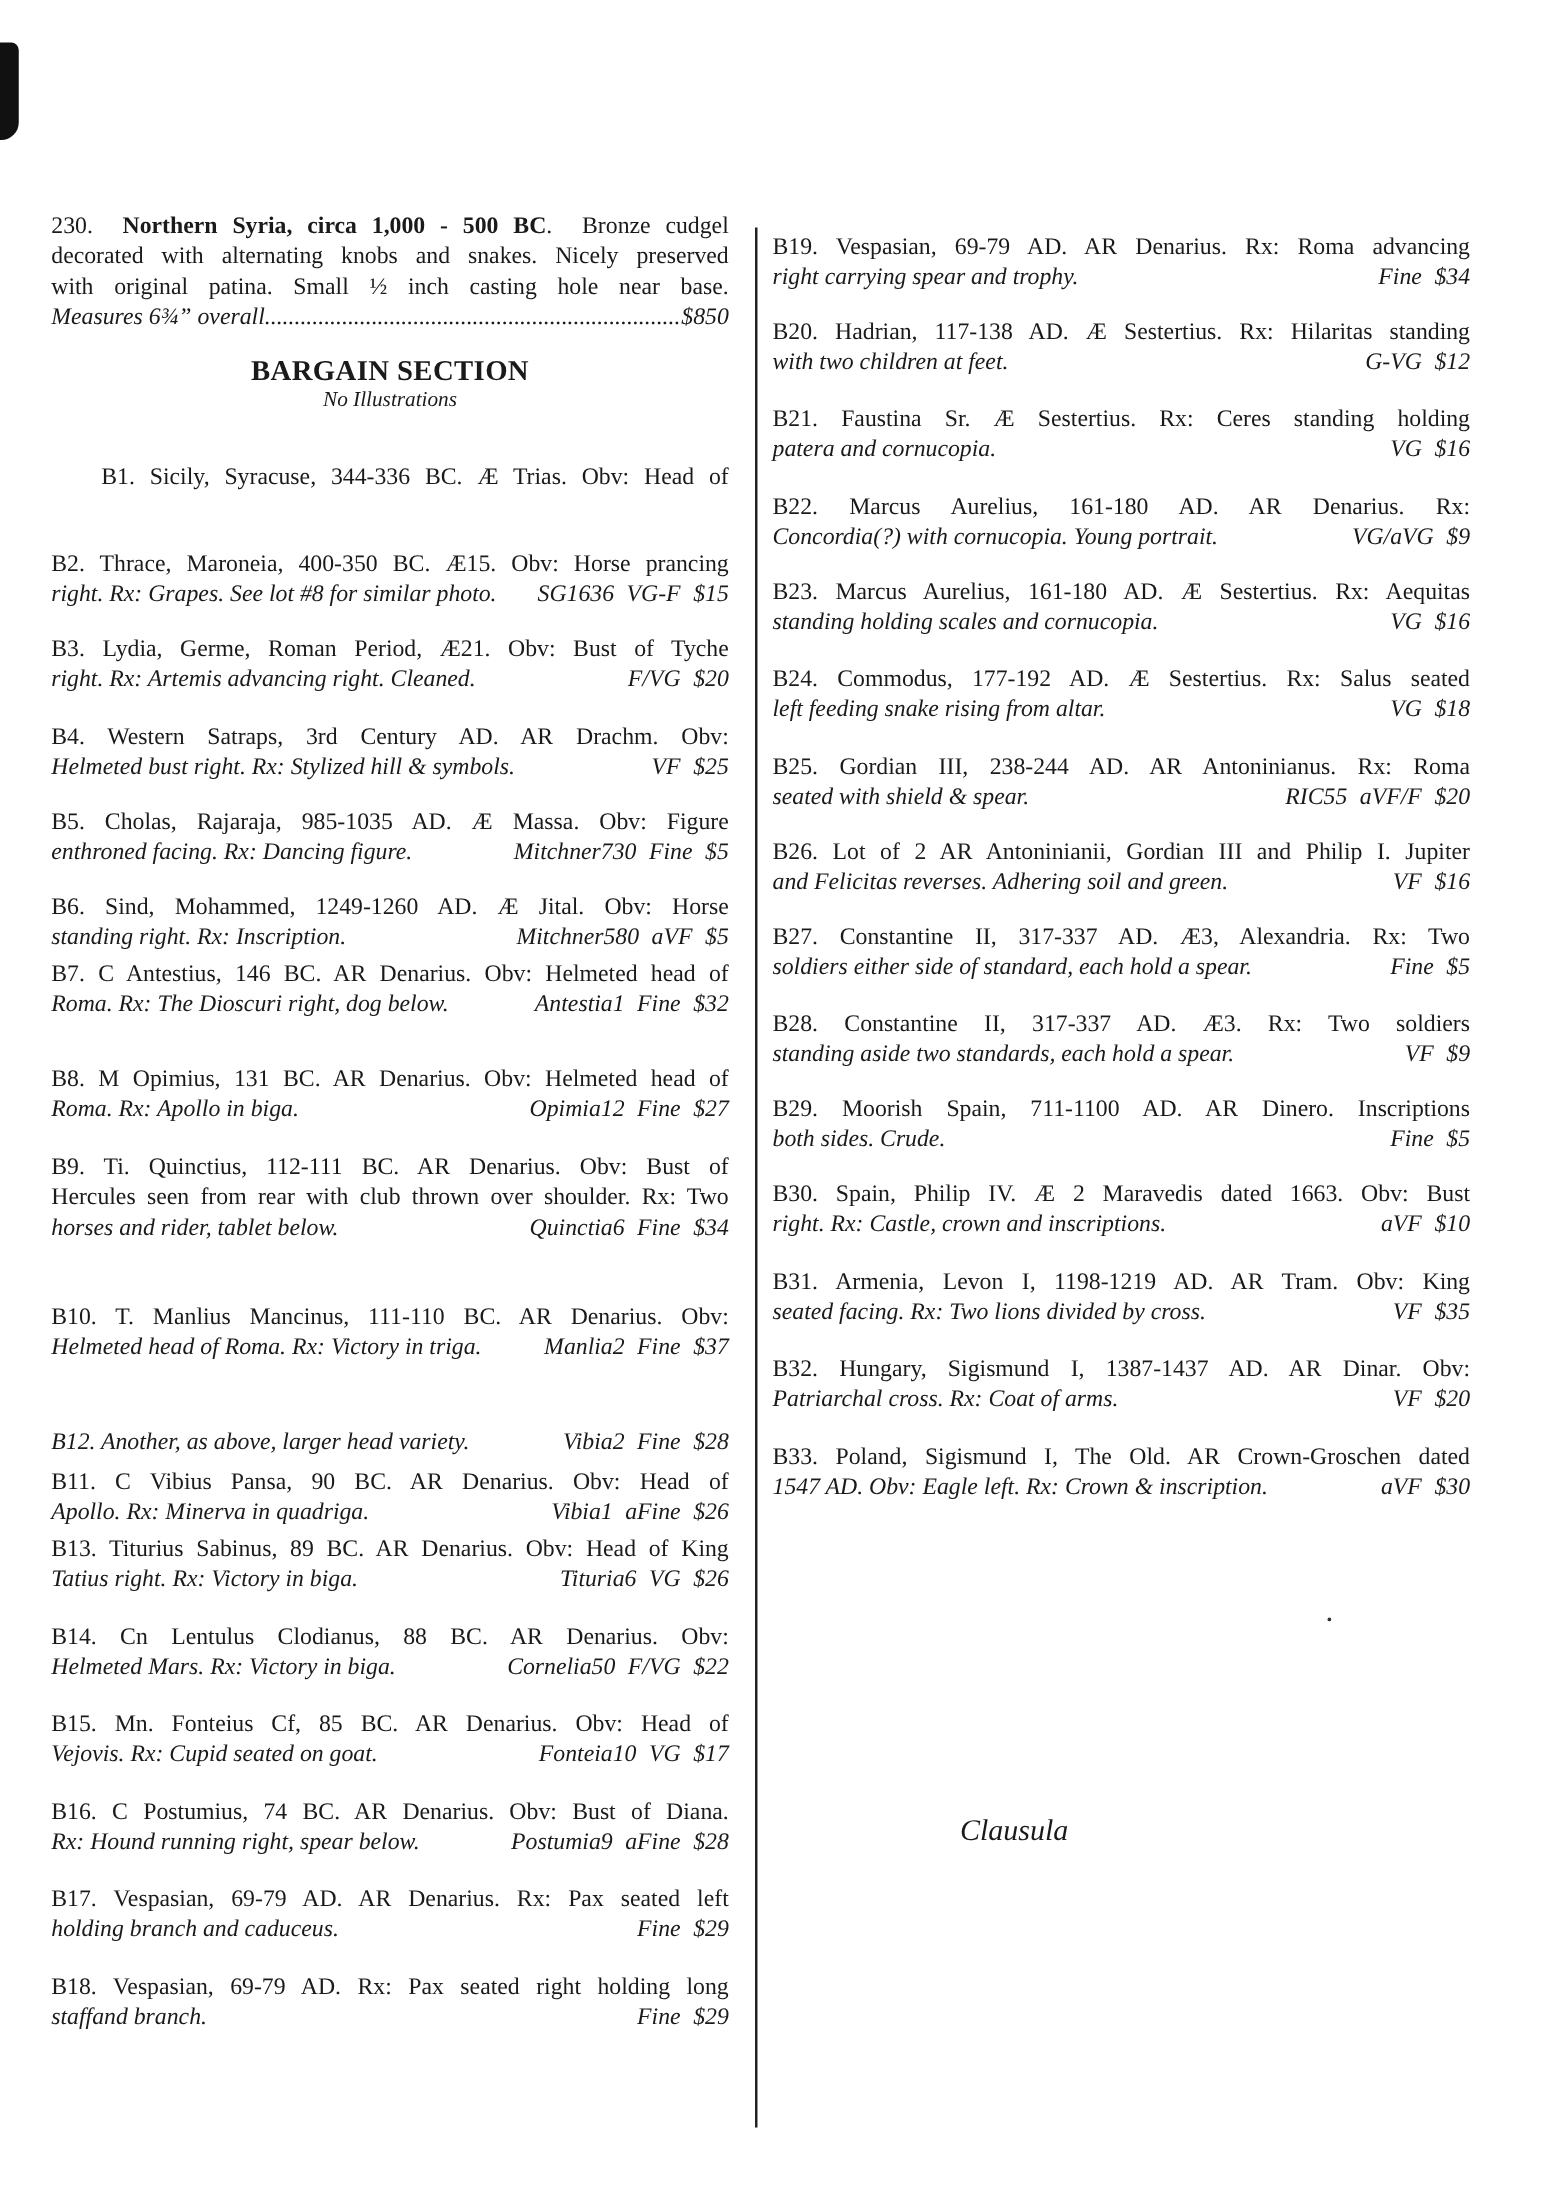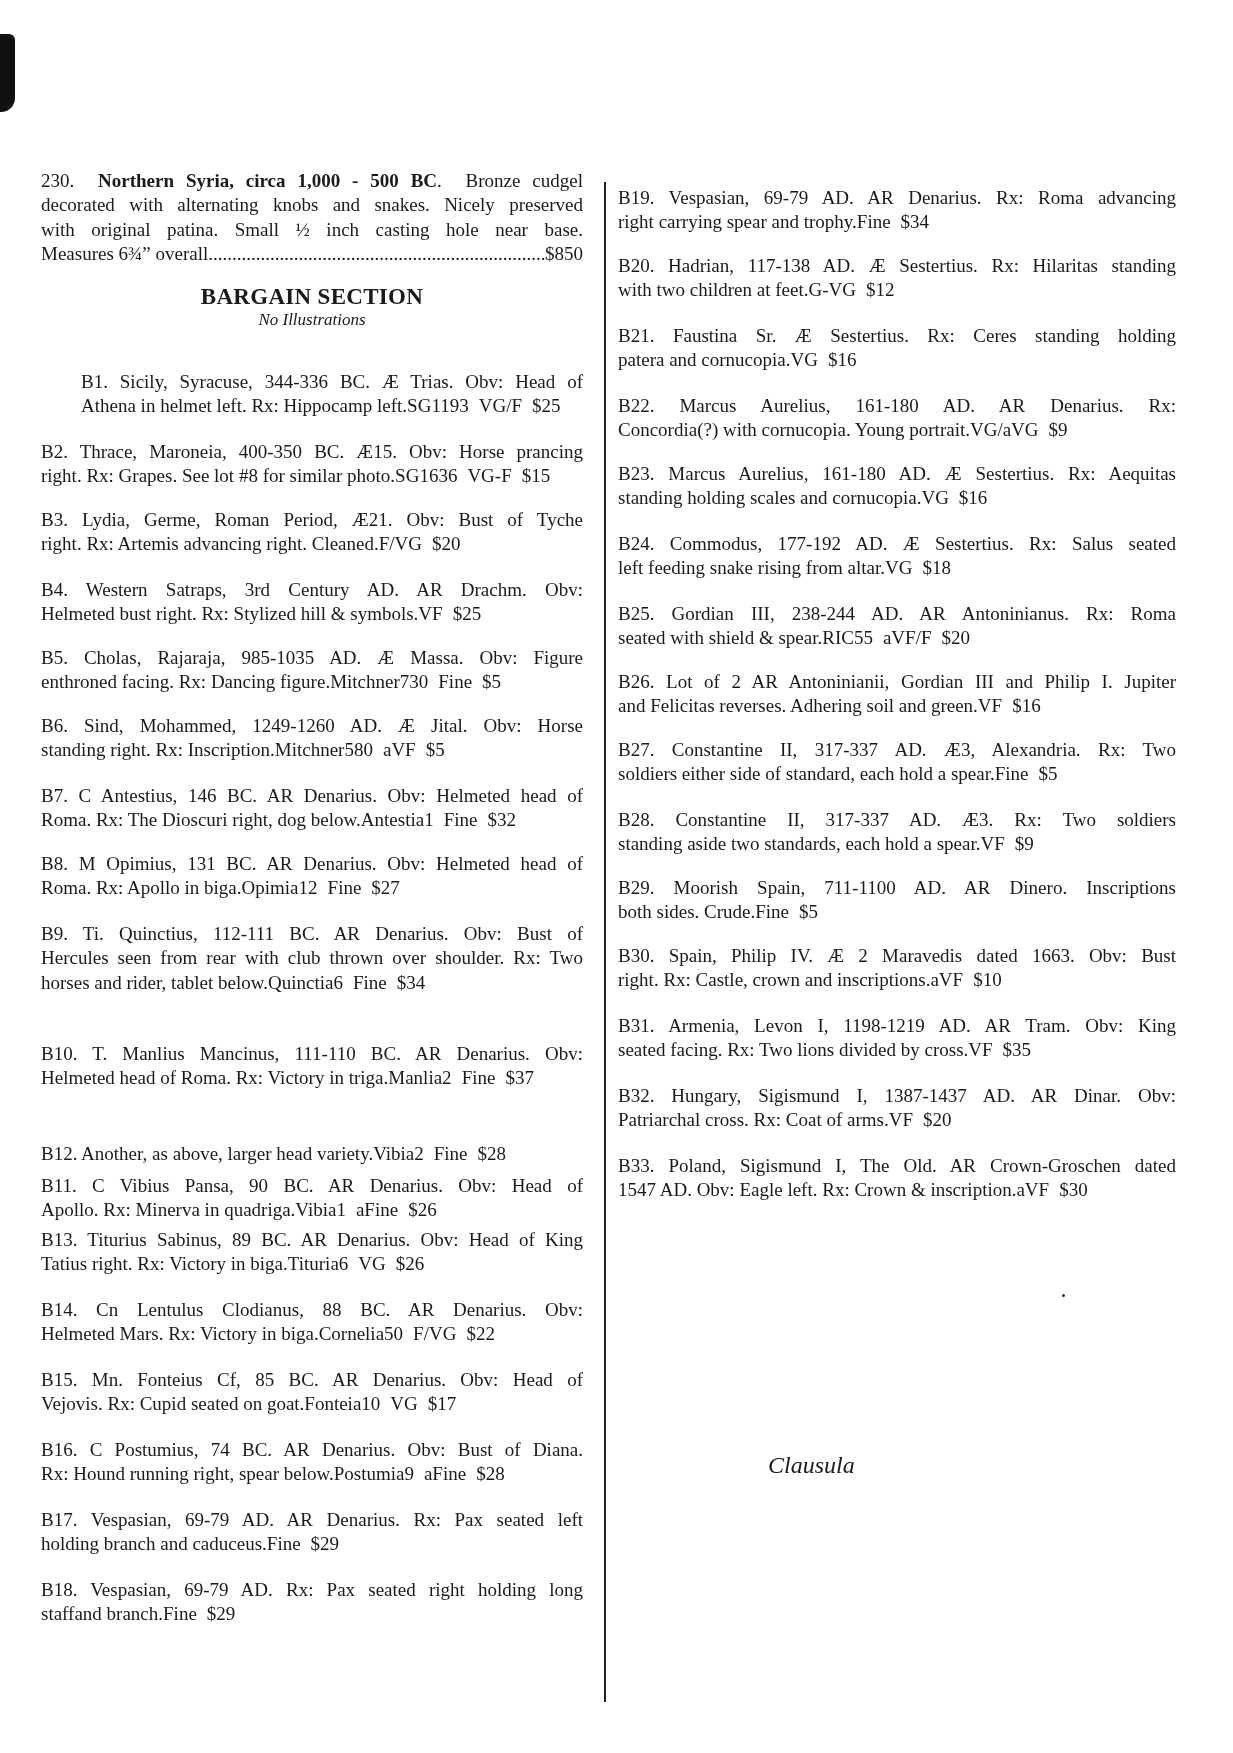--- a/index.html
+++ b/index.html
@@ -19,21 +19,21 @@
   .col { position: absolute; top: 0; }
   .col-left { left: 41px; width: 542px; }
   .col-right { left: 618px; width: 558px; }
 
   .item {
     position: absolute; left: 0; right: 0;
     font-size: 19px; line-height: 24.4px;
     text-align: justify; text-align-last: left;
   }
   .item .line { display: block; text-align: justify; text-align-last: justify; white-space: nowrap; }
-  .item .line.last { text-align-last: left; display: flex; justify-content: flex-start; white-space: nowrap; }
+  .item .line.last { text-align-last: left; display: flex; justify-content: space-between; white-space: nowrap; font-style: italic; }
   .item .line.last .tail { white-space: nowrap; }
   .item .line.last .tail span + span { margin-left: 10px; }
   .lot-230 .lead { font-weight: bold; }
   .lot-230 .line.last .desc { flex: 1; overflow: hidden; white-space: nowrap; }
   .lot-230 .line.last .desc::after {
     content: "................................................................................................................................................";
   }
 
   .section-title {
     position: absolute; left: 0; width: 542px; text-align: center;
@@ -64,24 +64,20 @@
         <span class="tail">$850</span>
       </span>
   </div>
 
   <div class="section-title">BARGAIN SECTION</div>
   <div class="section-sub">No Illustrations</div>
 
   <div id="left-items">
       <div class="item" style="top: 370px; margin-left: 40px;">
         <span class="line">B1.  Sicily, Syracuse, 344-336 BC.  Æ Trias.  Obv:  Head of</span>
-        <span class="line last">
-          <span>Athena in helmet left.  Rx:  Hippocamp left.</span>
-          <span class="tail"><span>SG1193</span><span>VG/F</span><span>$25</span></span>
-        </span>
       </div>
       <div class="item" style="top: 440px;">
         <span class="line">B2.  Thrace, Maroneia, 400-350 BC.  Æ15.  Obv:  Horse prancing</span>
         <span class="line last">
           <span>right. Rx: Grapes. See lot #8 for similar photo.</span>
           <span class="tail"><span>SG1636</span><span>VG-F</span><span>$15</span></span>
         </span>
       </div>
       <div class="item" style="top: 508px;">
         <span class="line">B3.  Lydia, Germe, Roman Period, Æ21.  Obv:  Bust of Tyche</span>
@@ -104,21 +100,21 @@
           <span class="tail"><span>Mitchner730</span><span>Fine</span><span>$5</span></span>
         </span>
       </div>
       <div class="item" style="top: 714px;">
         <span class="line">B6.  Sind, Mohammed, 1249-1260 AD.  Æ Jital.  Obv:  Horse</span>
         <span class="line last">
           <span>standing right.  Rx:  Inscription.</span>
           <span class="tail"><span>Mitchner580</span><span>aVF</span><span>$5</span></span>
         </span>
       </div>
-      <div class="item" style="top: 784px;">
+      <div class="item" style="top: 768px;">
         <span class="line">B7.  C Antestius, 146 BC.  AR Denarius.  Obv:  Helmeted head of</span>
         <span class="line last">
           <span>Roma.  Rx:  The Dioscuri right, dog below.</span>
           <span class="tail"><span>Antestia1</span><span>Fine</span><span>$32</span></span>
         </span>
       </div>
       <div class="item" style="top: 852px;">
         <span class="line">B8.  M Opimius, 131 BC.  AR Denarius.  Obv:  Helmeted head of</span>
         <span class="line last">
           <span>Roma.  Rx:  Apollo in biga.</span>

